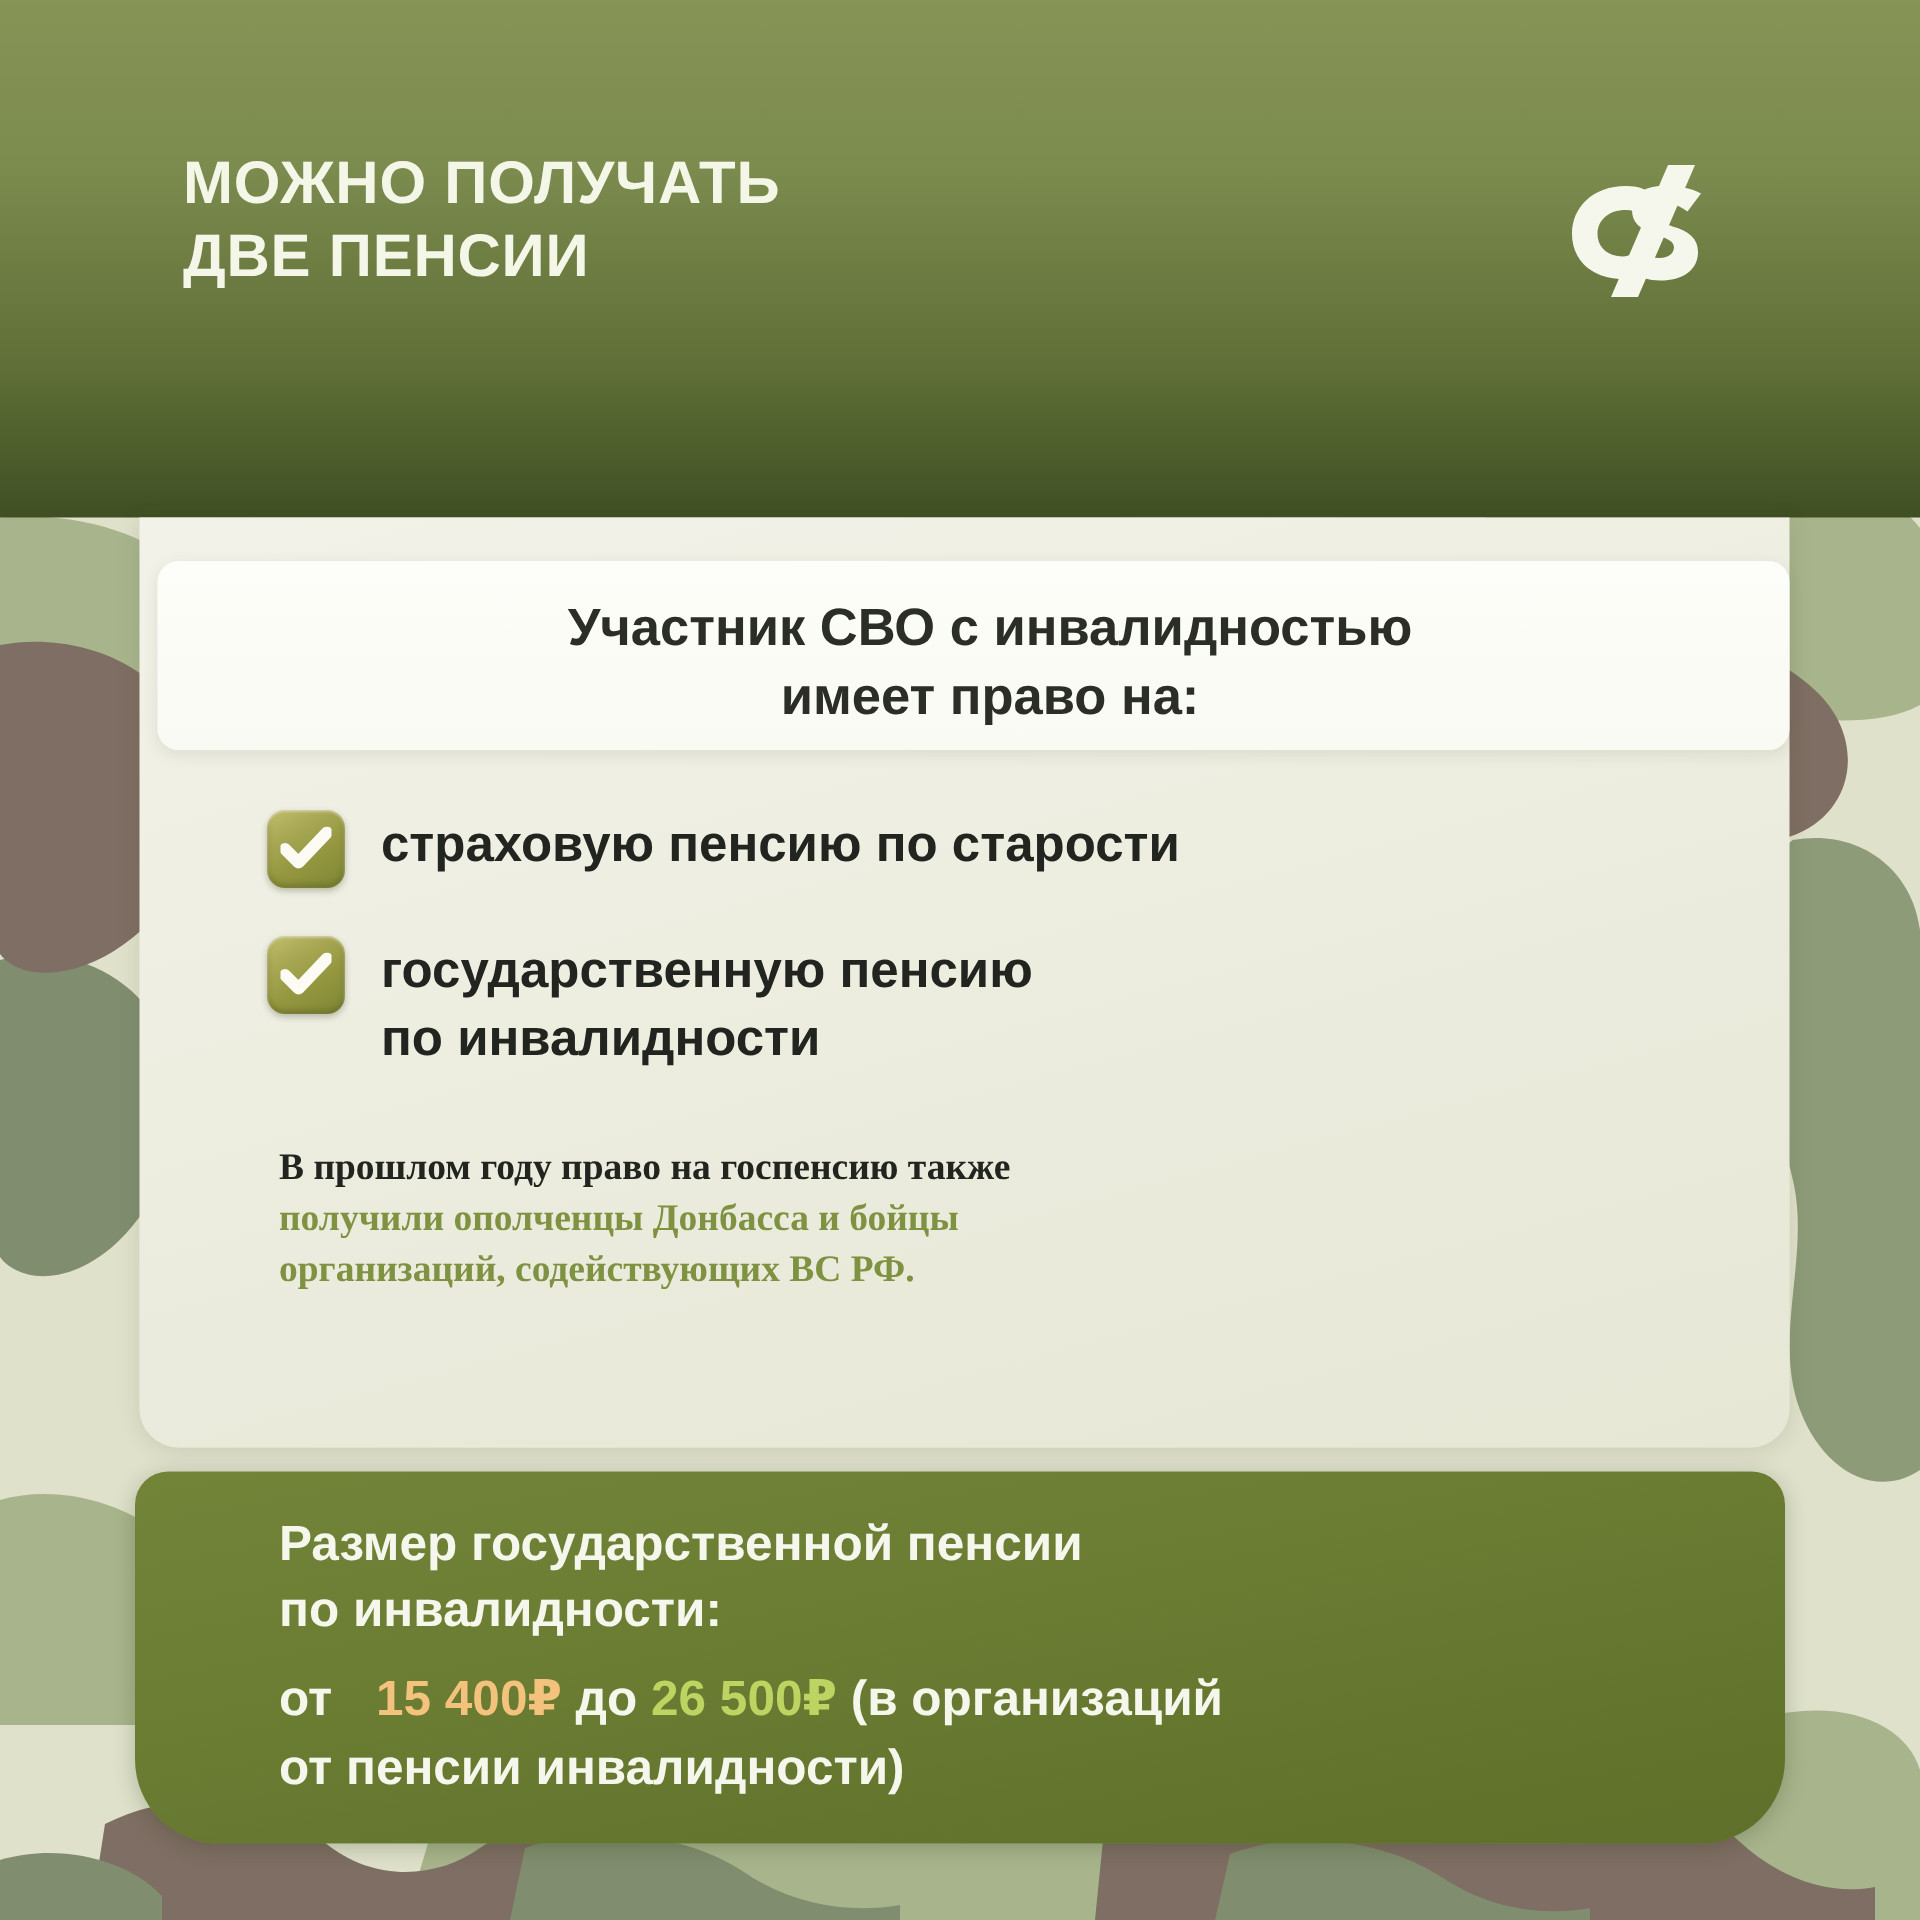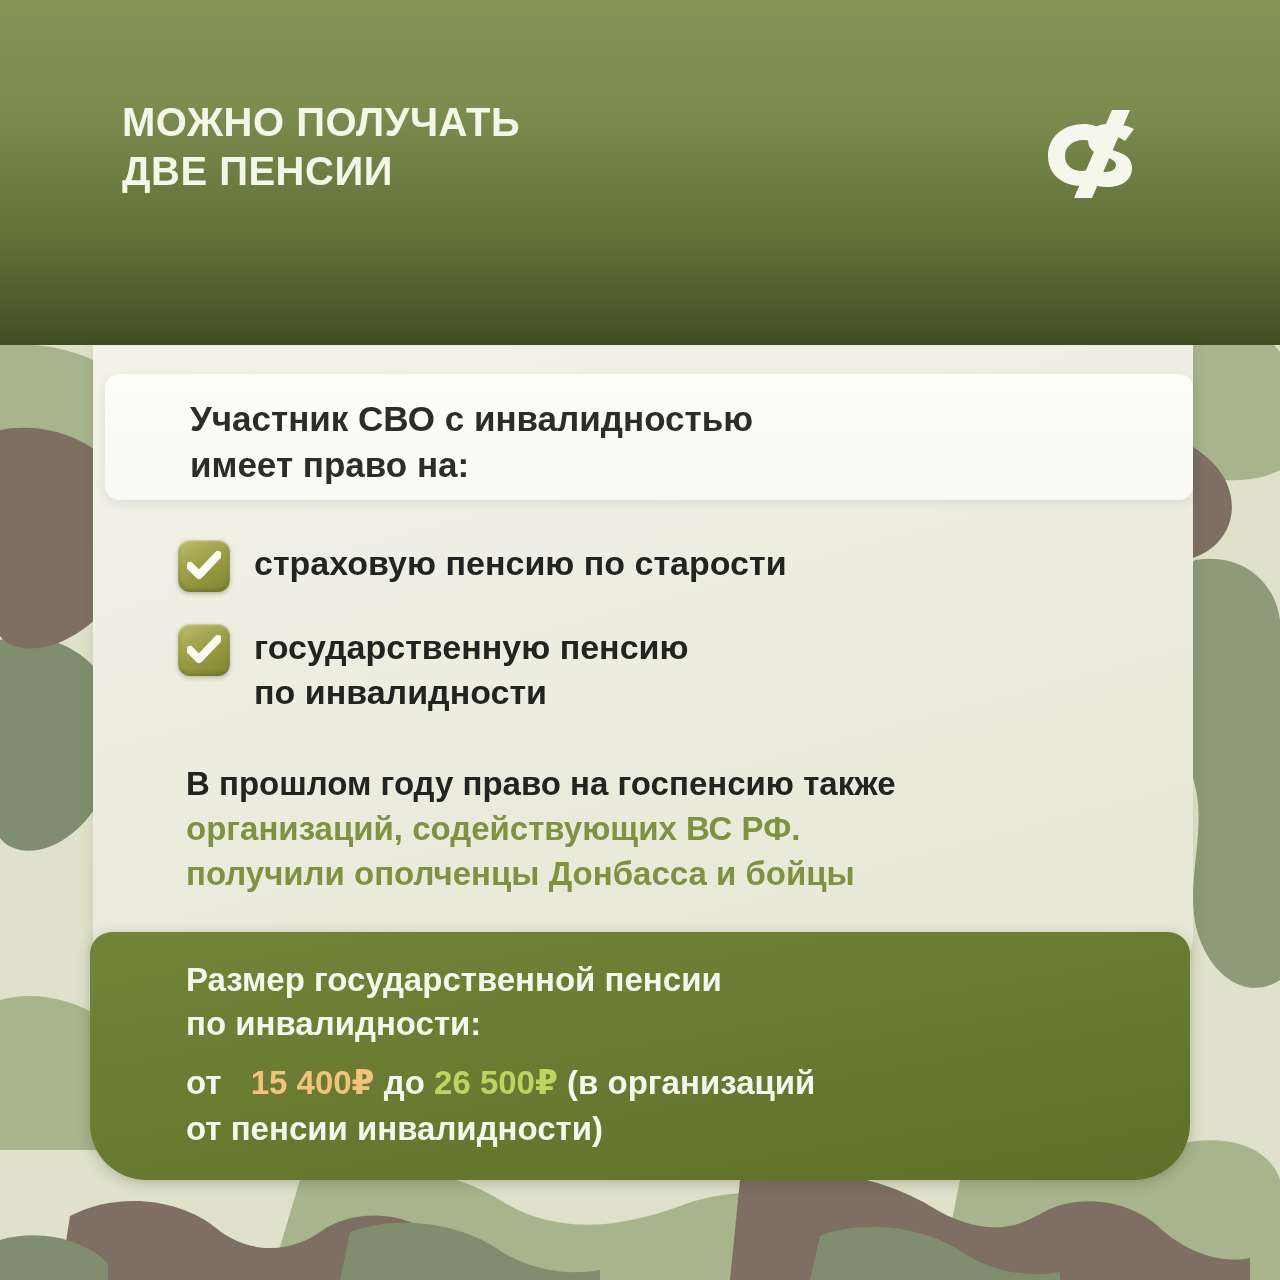--- a/index.html
+++ b/index.html
@@ -87,20 +87,21 @@
   .heading-text {
     position: absolute;
     left: 85px;
     top: 22px;
     width: 940px;
     color: #2B2E27;
     font-size: 35px;
     line-height: 1.31;
     font-weight: 700;
     white-space: pre-line;
+    text-align: center;
   }
 
   
   .checklist {
     position: absolute;
     left: 178px;
     top: 538px;
     width: 960px;
     z-index: 6;
   }
@@ -138,33 +139,34 @@
     white-space: pre-line;
     padding-top: 3px;
   }
 
   
   .paragraph {
     position: absolute;
     left: 186px;
     top: 762px;
     width: 960px;
-    font-size: 33px;
+    font-size: 25px;
     line-height: 1.36;
     font-weight: 700;
     z-index: 6;
+    font-family: Liberation Serif, serif;
   }
   .para-line-dark  { color: #22251F; display: block; }
   .para-line-green { color: #7E9241; display: block; }
 
   
   .green-panel {
     position: absolute;
     left: 90px;
-    top: 932px;
+    top: 981px;
     width: 1100px;
     height: 248px;
     background: linear-gradient(170deg, #728438 0%, #6B7D33 40%, #5E7029 100%);
     border-radius: 22px 22px 56px 56px;
     box-shadow: 0 3px 14px rgba(45,55,20,0.25);
     z-index: 7;
   }
   .panel-title {
     position: absolute;
     left: 96px;
@@ -278,22 +280,22 @@
         </svg>
       </span>
       <span class="check-label">государственную пенсию
  по инвалидности</span>
     </div>
 
   </div>
 
   <div class="paragraph">
     <span class="para-line-dark">В прошлом году право на госпенсию также</span>
+    <span class="para-line-green">получили ополченцы Донбасса и бойцы</span>
     <span class="para-line-green">организаций, содействующих ВС РФ.</span>
-    <span class="para-line-green">получили ополченцы Донбасса и бойцы</span>
   </div>
 
   <div class="green-panel">
     <div class="panel-title">Размер государственной пенсии
 по инвалидности:</div>
     <div class="panel-amounts">
       <span>от </span><span class="amt-gold">15 400₽</span><span> до </span><span class="amt-lime">26 500₽</span><span> (в организаций</span><br>
       <span>от пенсии инвалидности)</span>
     </div>
   </div>

